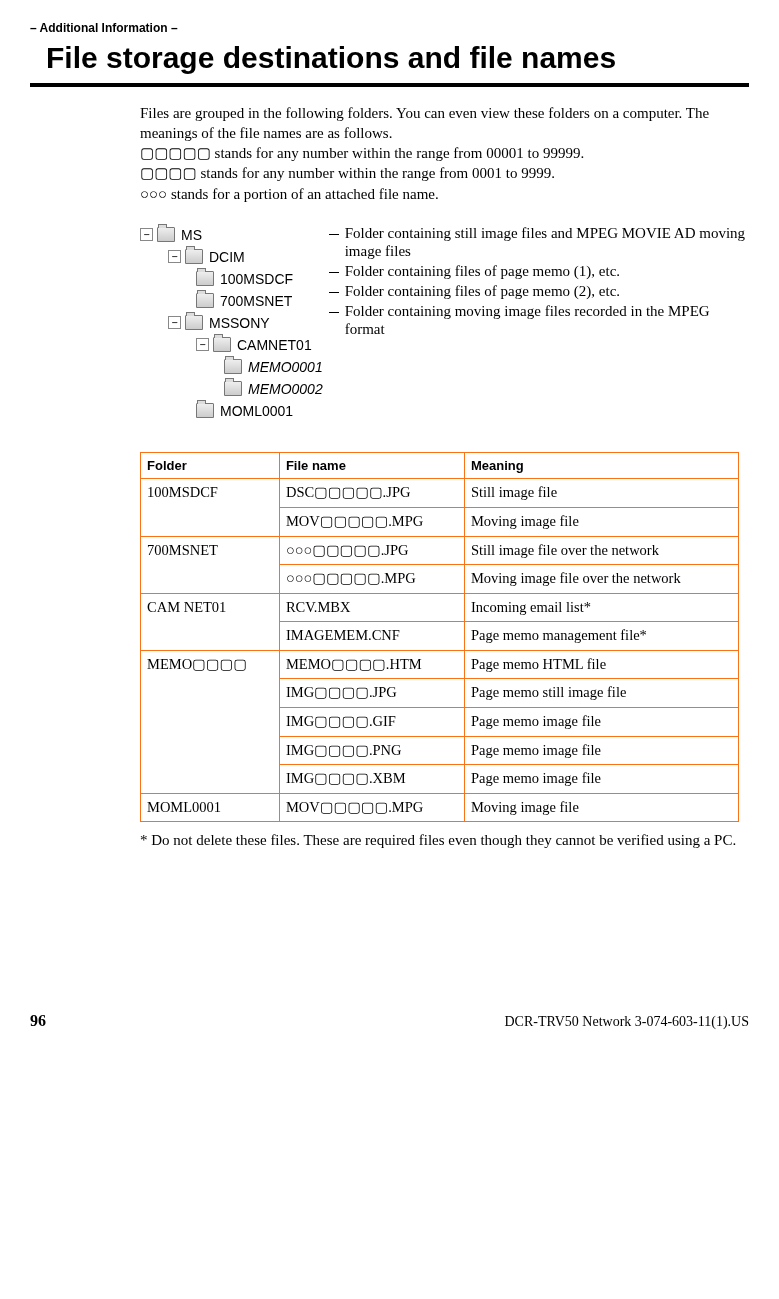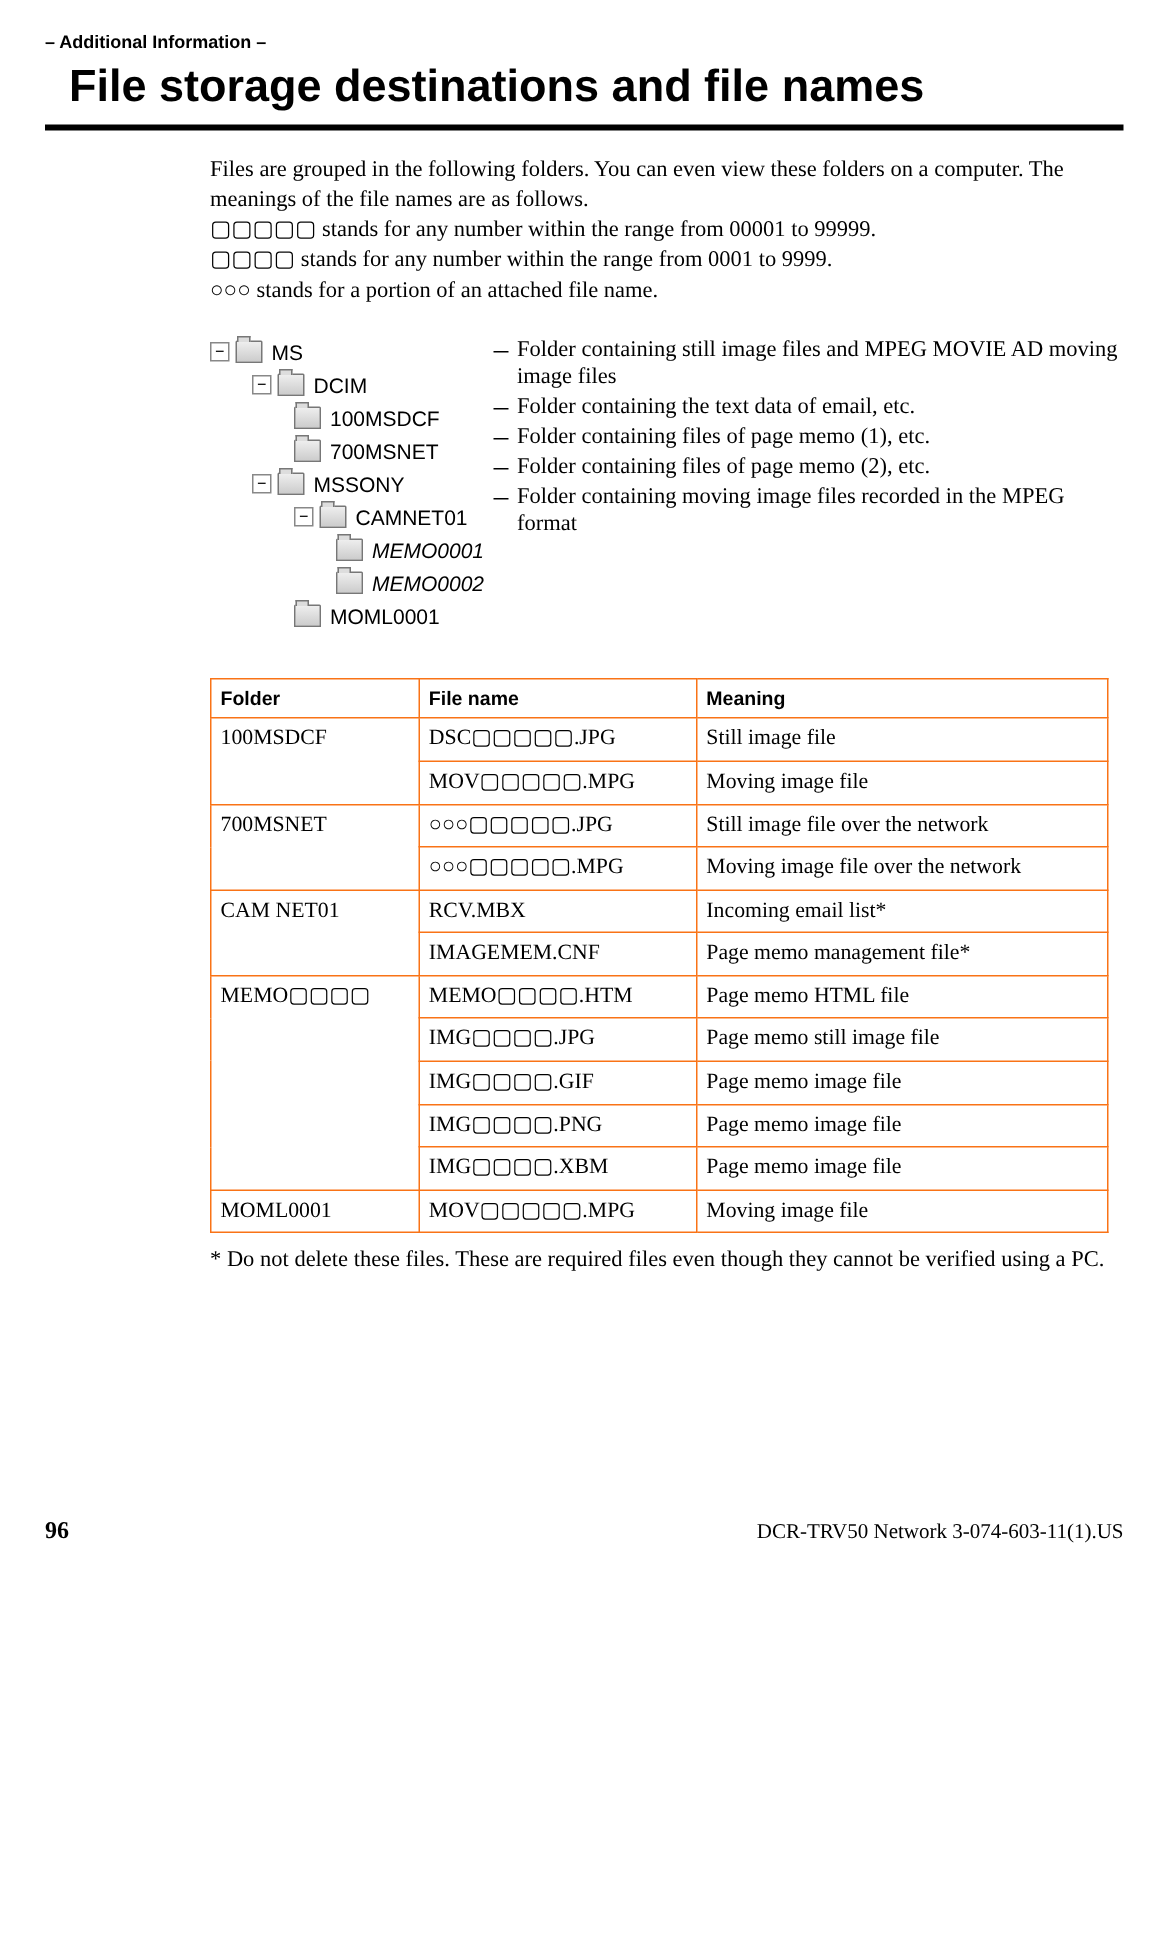--- a/index.html
+++ b/index.html
@@ -196,21 +196,20 @@
         <span class="folder-ico"></span>
         <span>MEMO0002</span>
       </div>
     <div class="node indent2">
         <span class="folder-ico"></span>
         <span>MOML0001</span>
       </div>
   </div>
   <div class="descs">
     <div class="d">Folder containing still image files and MPEG MOVIE AD moving image files</div>
-    <div class="d">Folder containing the text data of email, etc.</div>
     <div class="d">Folder containing files of page memo (1), etc.</div>
     <div class="d">Folder containing files of page memo (2), etc.</div>
     <div class="d">Folder containing moving image files recorded in the MPEG format</div>
   </div>
 </div>
 
 <div class="tbl-wrap">
 <table class="files">
   <thead>
     <tr>

